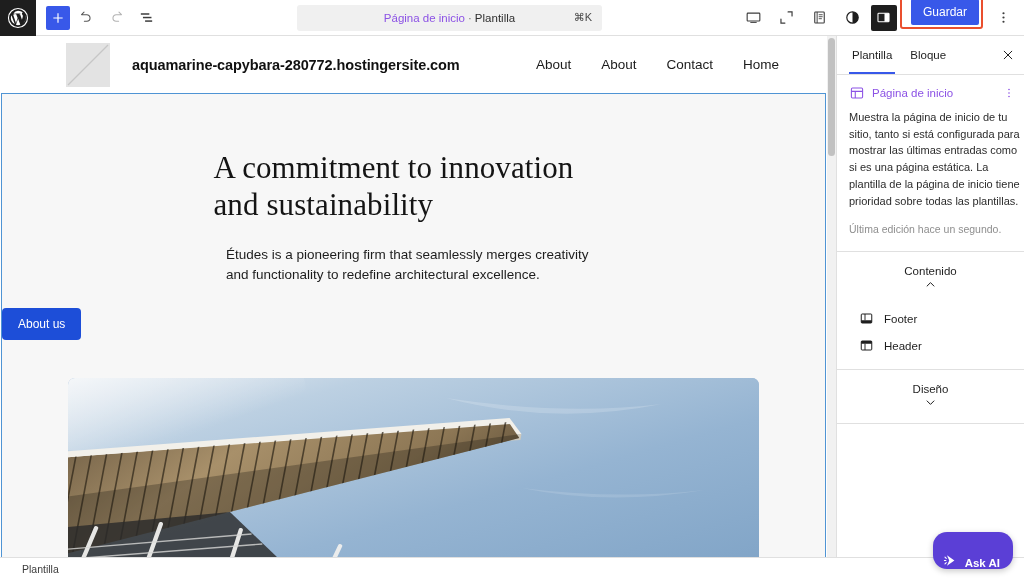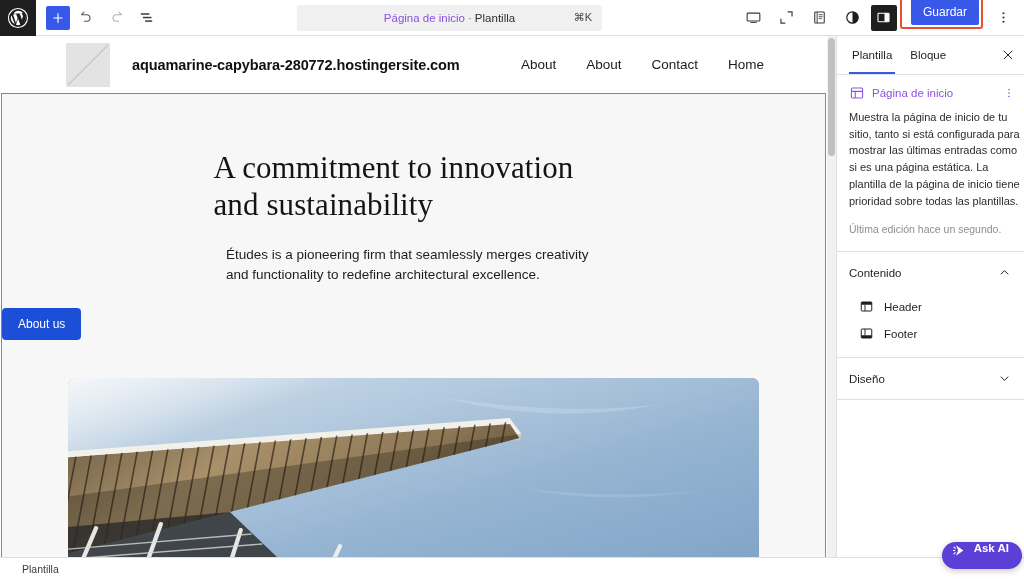--- a/index.html
+++ b/index.html
@@ -58,21 +58,21 @@
   
   .body-split { flex:1; display:flex; min-height:0; background:#fff; position:relative; }
 
   
   .canvas-area {
     flex:1; position:relative; background:#fff; overflow:hidden; min-width:0;
   }
   .canvas-scroll { position:absolute; inset:0 9px 0 0; overflow:hidden; background:#fff; }
 
   .site-header {
-    height:57px; display:flex; align-items:center; padding:0 63px 0 66px;
+    height:57px; display:flex; align-items:center; padding:0 48px 0 66px;
     background:#fff;
     text-align:center;
   }
   .logo-ph {
     width:44px; height:44px; background:#e3e3e3; position:relative; flex:0 0 44px;
     overflow:hidden;
   }
   .logo-ph svg { position:absolute; inset:0; }
   .site-title {
     font-size:14.5px; font-weight:bold; color:#111; margin-left:22px;
@@ -144,40 +144,40 @@
   .tpl-kebab { width:18px; display:flex; align-items:center; justify-content:center; cursor:pointer; }
   .tpl-desc {
     padding:0 1px 0 12px; font-size:11px; line-height:1.52; color:#2c2c2c;
   }
   .tpl-edited {
     padding:14px 12px 16px; font-size:10.5px; color:#8e8e8e;
   }
   .sb-divider { height:1px; background:#e0e0e0; }
 
   .sb-section-head {
-    display:flex; align-items:center; padding:13px 12px; cursor:pointer;
+    display:flex; align-items:center; padding:13px 12px; cursor:pointer;flex-direction:column;
   }
   .sb-section-head .lbl { font-size:11.5px; color:#1e1e1e; flex:1; }
   .sb-item {
     display:flex; align-items:center; gap:10px; padding:6px 12px 6px 22px; cursor:pointer;
   }
   .sb-item .lbl { font-size:11.5px; color:#1e1e1e; }
   .sb-section-body { padding-bottom:10px; }
 
   
   .bottombar {
     height:22px; min-height:22px; border-top:1px solid #e0e0e0; background:#fff;
     display:flex; align-items:center; padding-left:22px; position:relative; z-index:30;
   }
   .bottombar .lbl { font-size:10.5px; color:#3c3c3c; }
 
   
   .ask-ai {
-    position:absolute; right:2px; bottom:10px; height:27px;
-    background:#5b3fd6; border-radius:14px; display:flex; align-items:flex-start;
+    position:absolute; right:11px; bottom:10px; height:37px;
+    background:#5b3fd6; border-radius:14px; display:flex; align-items:flex-end;
     gap:6px; padding:0 13px 0 9px; cursor:pointer; z-index:60;
     box-shadow:0 2px 6px rgba(0,0,0,.22);
   }
   .ask-ai .lbl { color:#fff; font-size:11.5px; font-weight:bold; }
 </style>
 </head>
 <body>
 
 <div class="app">
 
@@ -428,32 +428,32 @@
           <span class="lbl">Contenido</span>
           <svg width="15" height="15" viewBox="0 0 24 24">
             <path d="M6.5 14.5 12 9l5.5 5.5" fill="none" stroke="#1e1e1e" stroke-width="1.6" stroke-linecap="round" stroke-linejoin="round"></path>
           </svg>
         </div>
 
         <div class="sb-section-body">
           <div class="sb-item">
             <svg width="15" height="15" viewBox="0 0 24 24">
               <rect x="3.6" y="4.8" width="16.8" height="14.4" rx="1.4" fill="none" stroke="#1e1e1e" stroke-width="1.6"></rect>
+              <rect x="3.6" y="14.8" width="16.8" height="4.4" fill="#1e1e1e"></rect>
+              <path d="M9.6 4.8v10" stroke="#1e1e1e" stroke-width="1.5"></path>
+            </svg>
+            <span class="lbl">Footer</span>
+          </div>
+          <div class="sb-item">
+            <svg width="15" height="15" viewBox="0 0 24 24">
+              <rect x="3.6" y="4.8" width="16.8" height="14.4" rx="1.4" fill="none" stroke="#1e1e1e" stroke-width="1.6"></rect>
               <rect x="3.6" y="4.8" width="16.8" height="4.4" fill="#1e1e1e"></rect>
               <path d="M9.6 9.2v10" stroke="#1e1e1e" stroke-width="1.5"></path>
             </svg>
             <span class="lbl">Header</span>
-          </div>
-          <div class="sb-item">
-            <svg width="15" height="15" viewBox="0 0 24 24">
-              <rect x="3.6" y="4.8" width="16.8" height="14.4" rx="1.4" fill="none" stroke="#1e1e1e" stroke-width="1.6"></rect>
-              <rect x="3.6" y="14.8" width="16.8" height="4.4" fill="#1e1e1e"></rect>
-              <path d="M9.6 4.8v10" stroke="#1e1e1e" stroke-width="1.5"></path>
-            </svg>
-            <span class="lbl">Footer</span>
           </div>
         </div>
 
         <div class="sb-divider"></div>
 
         <div class="sb-section-head">
           <span class="lbl">Diseño</span>
           <svg width="15" height="15" viewBox="0 0 24 24">
             <path d="M6.5 9.5 12 15l5.5-5.5" fill="none" stroke="#1e1e1e" stroke-width="1.6" stroke-linecap="round" stroke-linejoin="round"></path>
           </svg>

